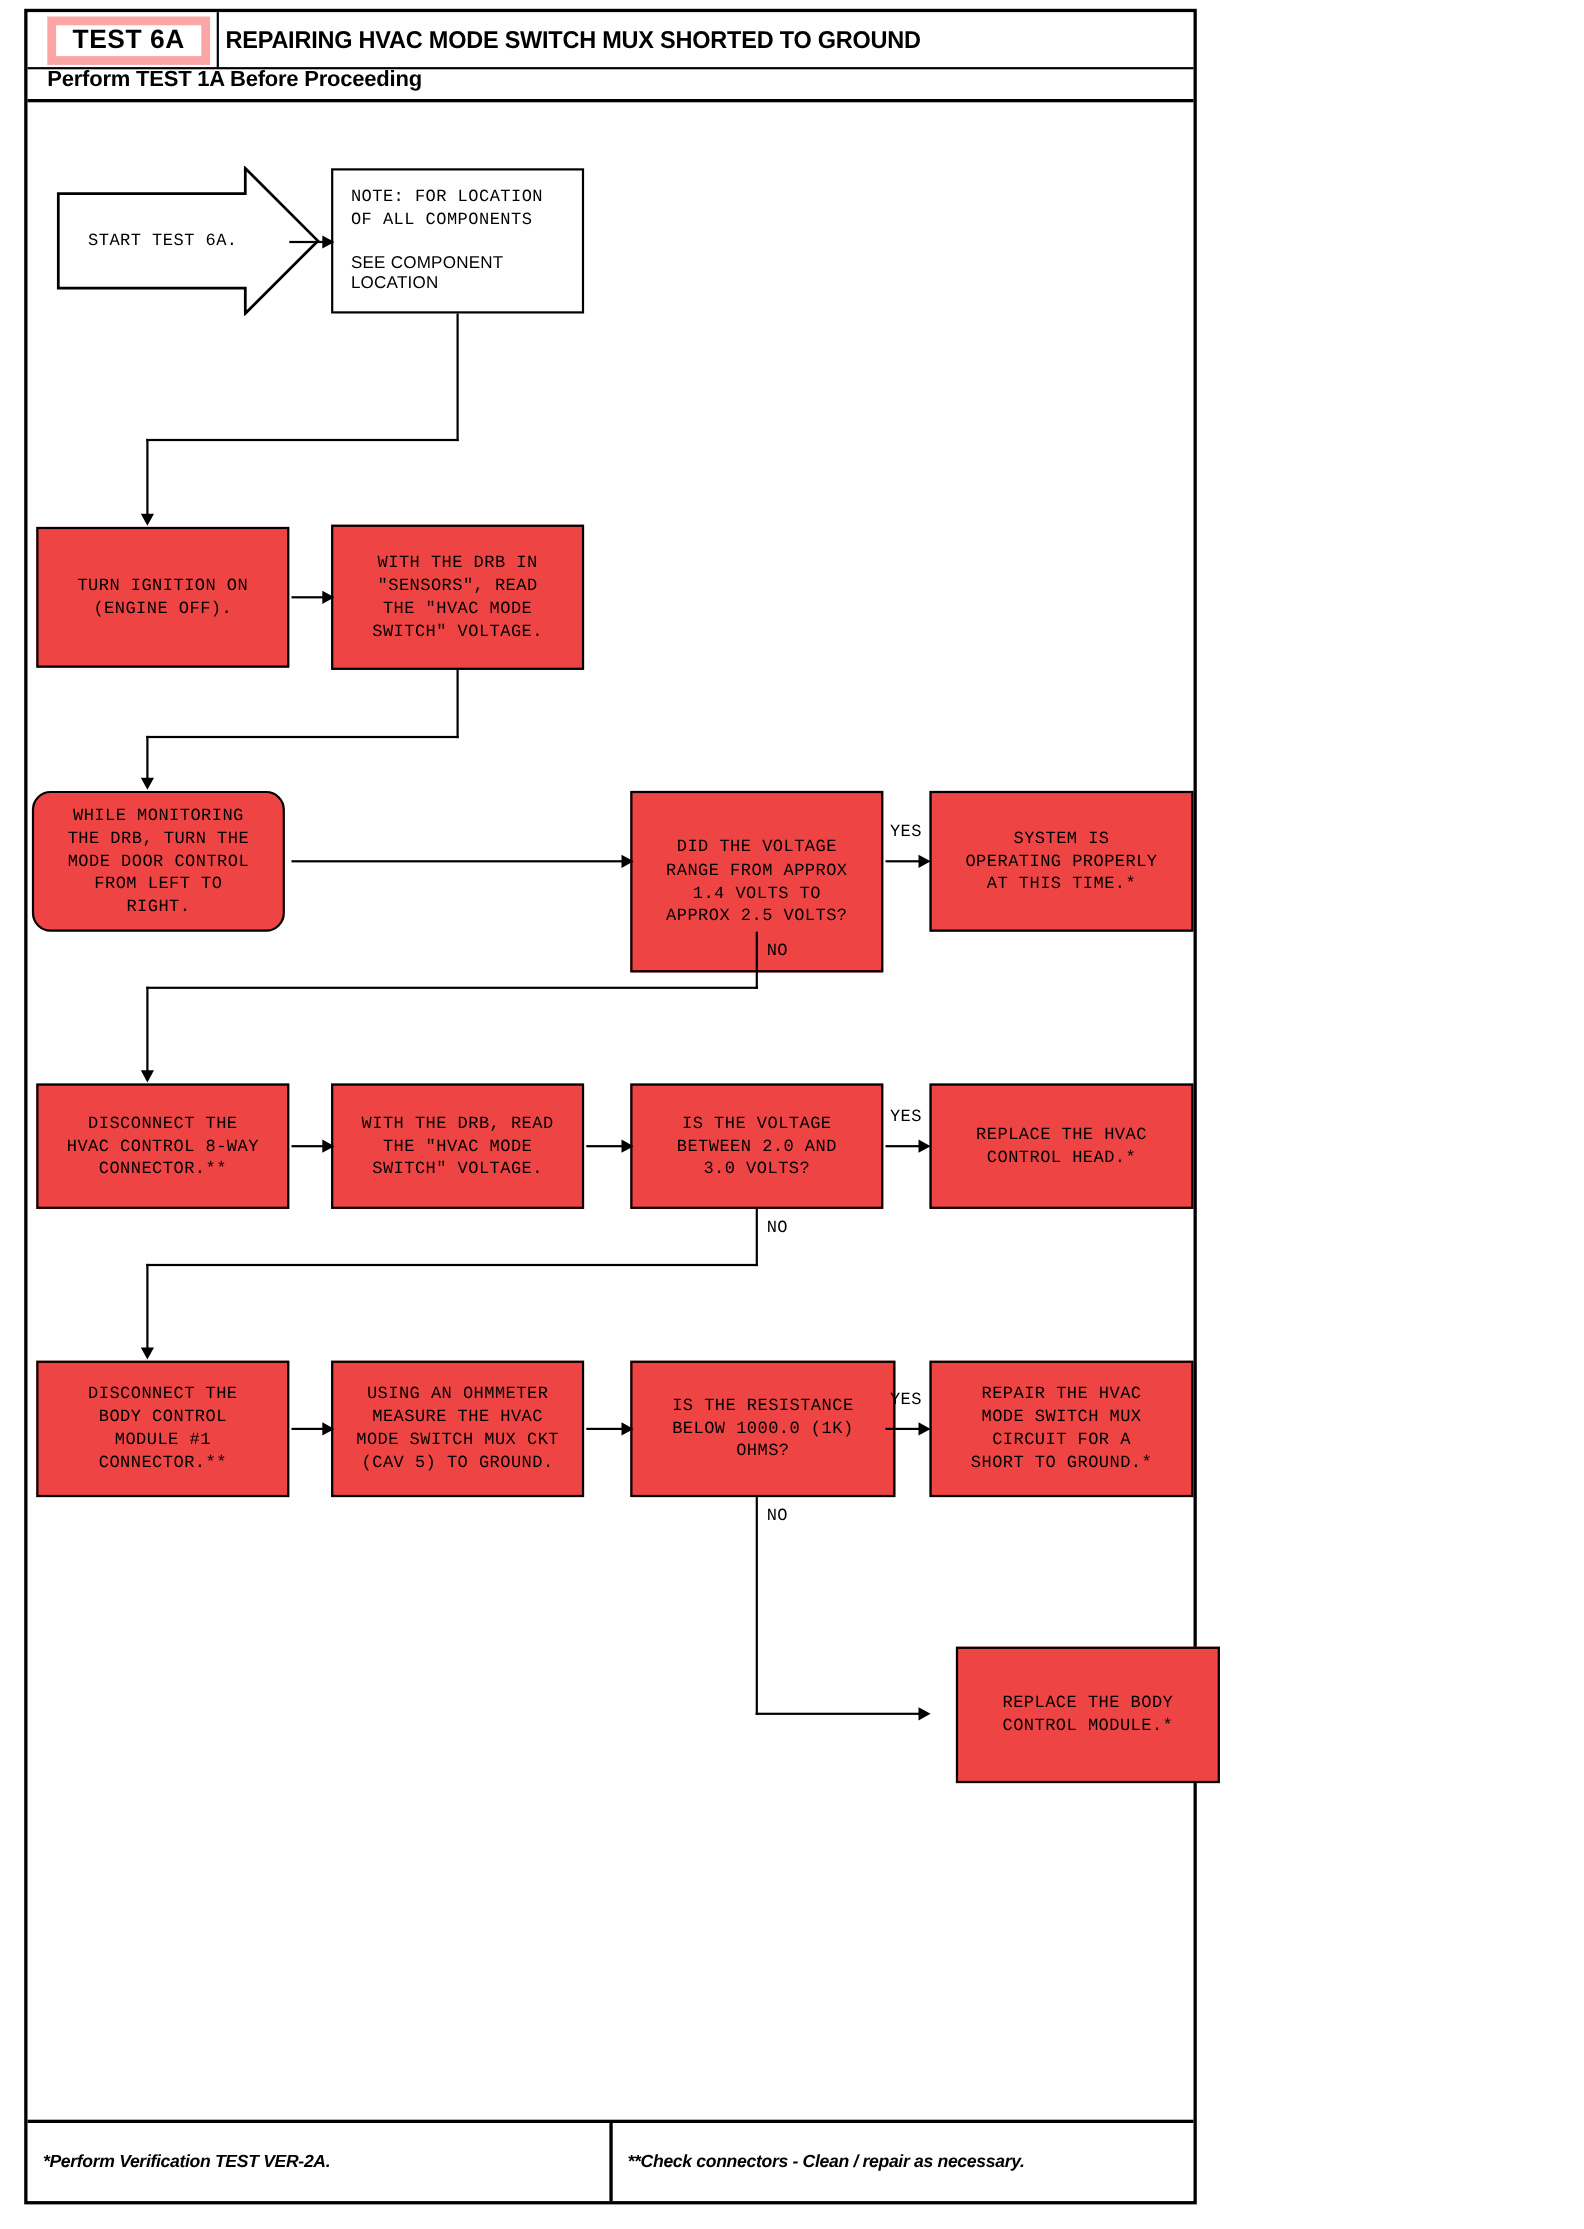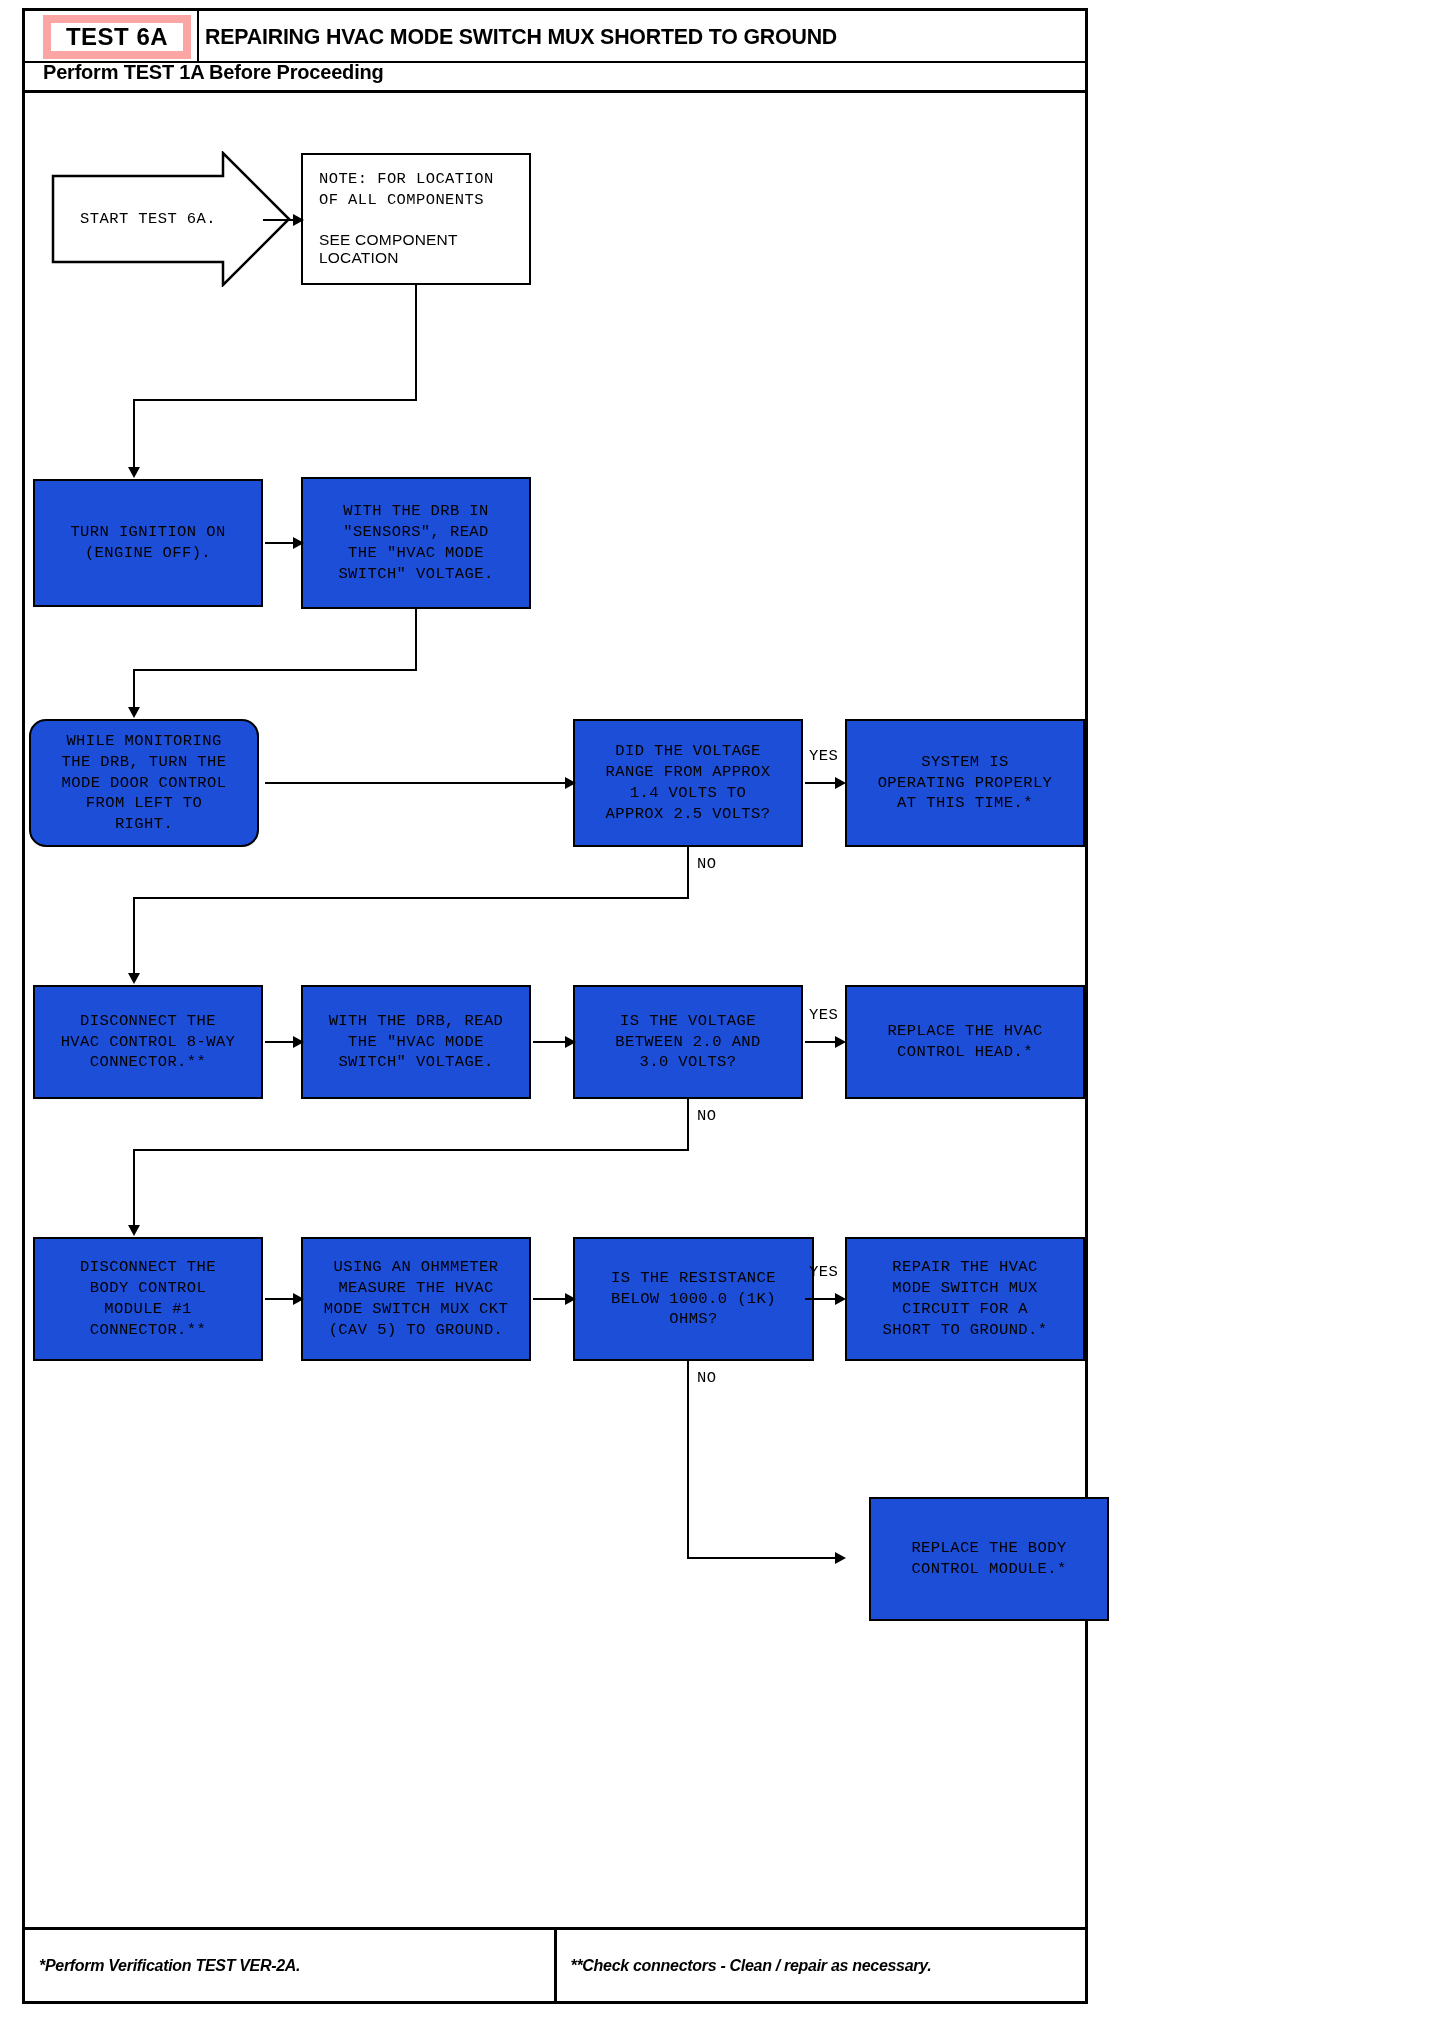--- a/index.html
+++ b/index.html
@@ -30,21 +30,21 @@
   #canvas{position:absolute;left:0;top:82px;width:100%;height:1834px;}
 
   
   #footer{position:absolute;left:0;bottom:0;width:100%;height:74px;
           border-top:3px solid #000;box-sizing:border-box;display:flex;}
   .foot-cell{flex:1;display:flex;align-items:center;padding-left:14px;
              font-size:16px;font-weight:bold;font-style:italic;letter-spacing:-.3px;}
   .foot-cell.right{border-left:3px solid #000;}
 
   
-  .box{position:absolute;border:2px solid #000;box-sizing:border-box;background:#1d4ed8;
+  .box{position:absolute;border:2px solid #000;box-sizing:border-box;background:#ef4444;
        display:flex;align-items:center;justify-content:center;text-align:center;
        font-family:"Liberation Mono","DejaVu Sans Mono",monospace;
        font-size:15.5px;line-height:1.34;letter-spacing:.4px;white-space:pre-line;
        padding:4px 6px;}
 
   
   .startshape{position:absolute;}
   .startshape svg{display:block;}
   .start-label{position:absolute;left:0;top:0;width:100%;height:100%;
                display:flex;align-items:center;justify-content:center;
@@ -124,21 +124,21 @@
     <div class="ln lnh" style="left:108px;top:576px;width:284px;"></div>
     <div class="ln lnv" style="left:108px;top:576px;height:44px;"></div>
     <div class="arrow arrow-d" style="left:103px;top:614px;"></div>
 
     <div class="box" style="left:4px;top:626px;width:230px;height:128px;border-radius:17px;">WHILE MONITORING
 THE DRB, TURN THE
 MODE DOOR CONTROL
 FROM LEFT TO
 RIGHT.</div>
 
-    <div class="box" style="left:548px;top:626px;width:230px;height:128px;">DID THE VOLTAGE
+    <div class="box" style="left:548px;top:626px;width:230px;height:165px;">DID THE VOLTAGE
 RANGE FROM APPROX
 1.4 VOLTS TO
 APPROX 2.5 VOLTS?</div>
 
     <div class="box" style="left:820px;top:626px;width:240px;height:128px;">SYSTEM IS
 OPERATING PROPERLY
 AT THIS TIME.*</div>
 
     <div class="ln lnh" style="left:240px;top:689px;width:302px;"></div>
     <div class="arrow arrow-r" style="left:540px;top:684px;"></div>

